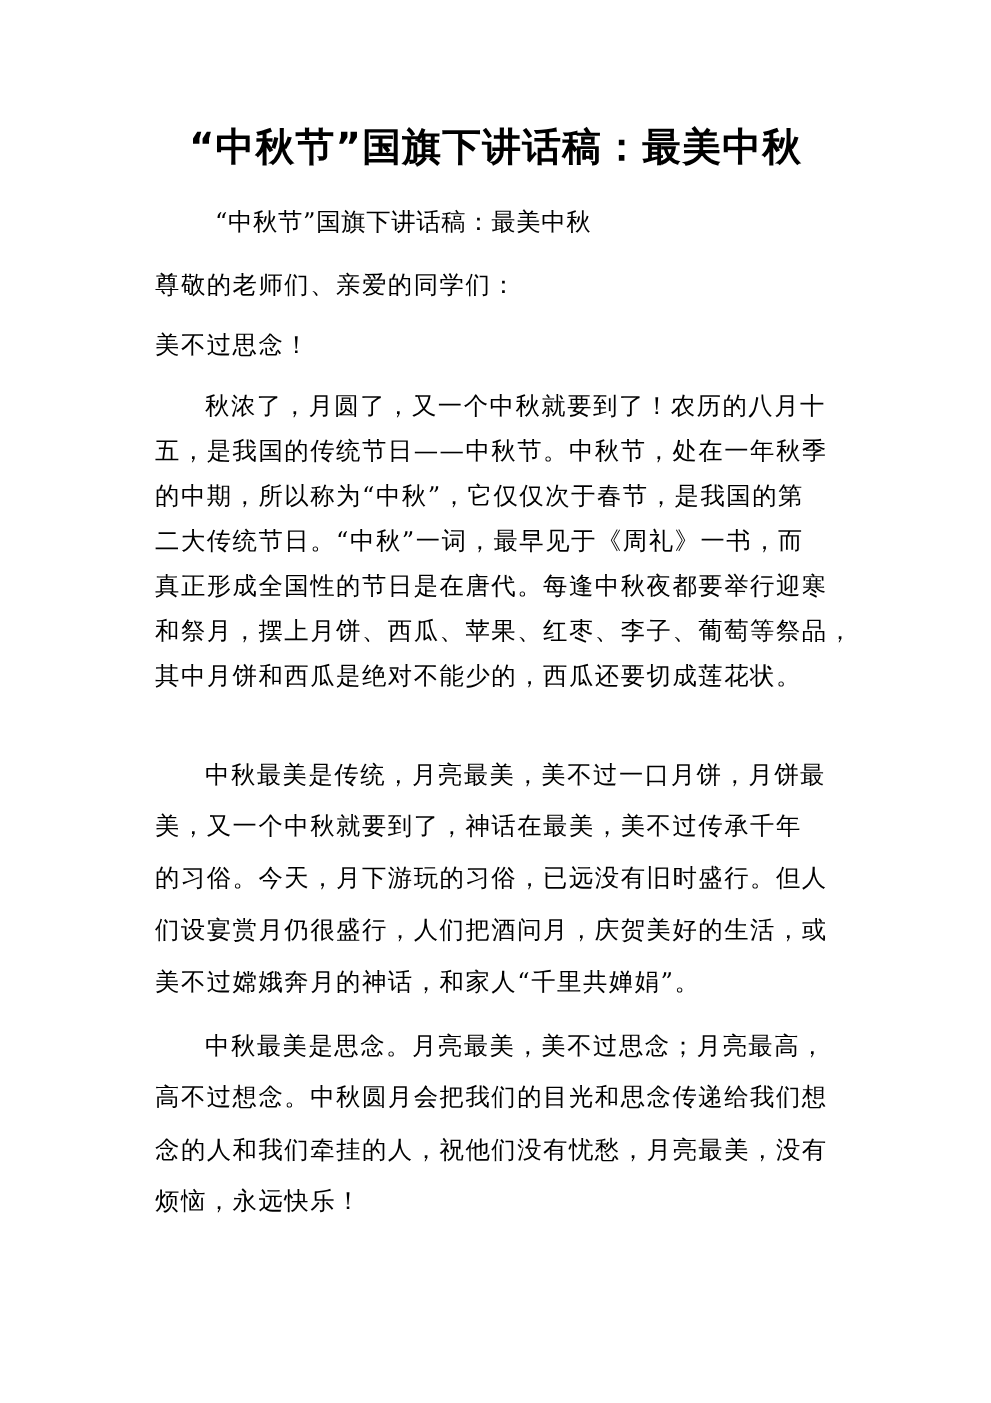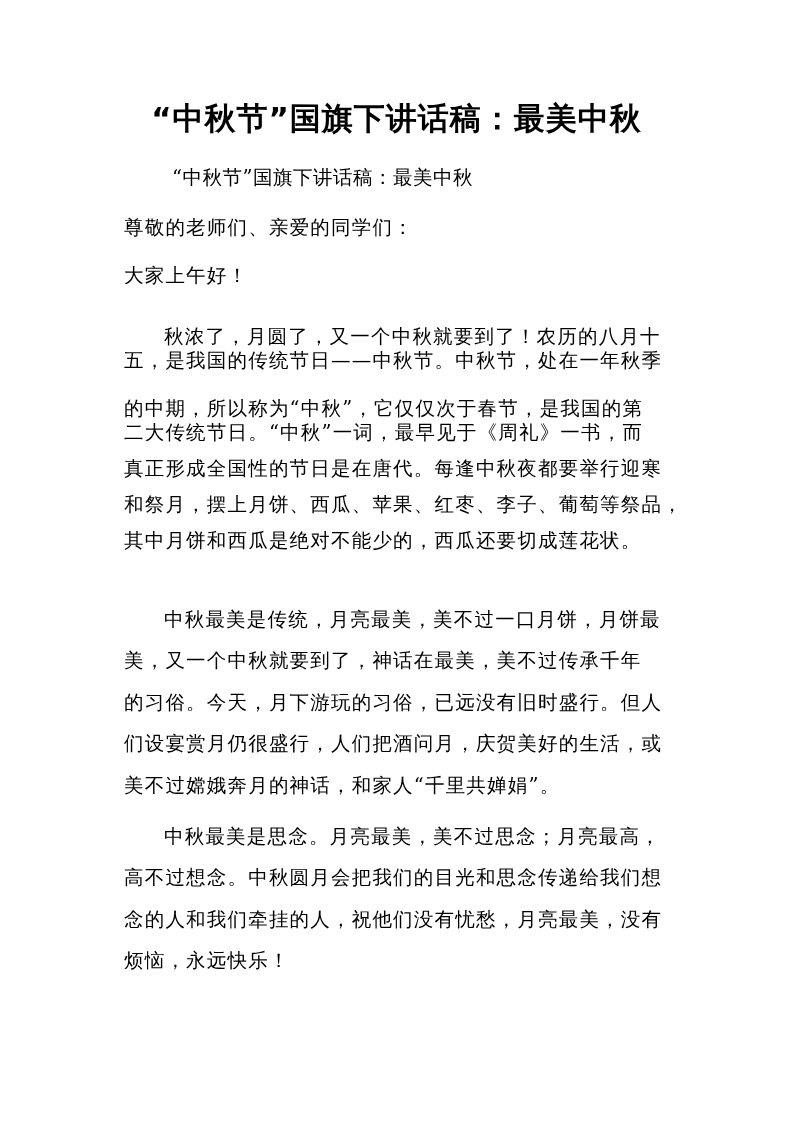--- a/index.html
+++ b/index.html
@@ -60,26 +60,26 @@
 <div class="page">
 
   <h1 class="title">“中秋节”国旗下讲话稿：最美中秋</h1>
 
   <div class="body-text">
 
     <div class="line subtitle-line" style="top:164px;">“中秋节”国旗下讲话稿：最美中秋</div>
 
     <div class="line" style="top:214px;">尊敬的老师们、亲爱的同学们：</div>
 
-    <div class="line" style="top:262px;">大家上午好！</div>
+    <div class="line" style="top:262px;">美不过思念！</div>
 
     <div>
-      <div class="line indent" style="top:311px;margin-top:12px;">秋浓了，月圆了，又一个中秋就要到了！农历的八月十</div>
+      <div class="line indent" style="top:311px;">秋浓了，月圆了，又一个中秋就要到了！农历的八月十</div>
       <div class="line" style="top:347px;">五，是我国的传统节日——中秋节。中秋节，处在一年秋季</div>
-      <div class="line" style="top:383px;margin-top:12px;">的中期，所以称为“中秋”，它仅仅次于春节，是我国的第</div>
+      <div class="line" style="top:383px;">的中期，所以称为“中秋”，它仅仅次于春节，是我国的第</div>
       <div class="line" style="top:419px;">二大传统节日。“中秋”一词，最早见于《周礼》一书，而</div>
       <div class="line" style="top:455px;">真正形成全国性的节日是在唐代。每逢中秋夜都要举行迎寒</div>
       <div class="line" style="top:491px;">和祭月，摆上月饼、西瓜、苹果、红枣、李子、葡萄等祭品，</div>
       <div class="line" style="top:527px;">其中月饼和西瓜是绝对不能少的，西瓜还要切成莲花状。</div>
     </div>
 
     <div>
       <div class="line indent" style="top:606px;">中秋最美是传统，月亮最美，美不过一口月饼，月饼最</div>
       <div class="line" style="top:647px;">美，又一个中秋就要到了，神话在最美，美不过传承千年</div>
       <div class="line" style="top:689px;">的习俗。今天，月下游玩的习俗，已远没有旧时盛行。但人</div>

